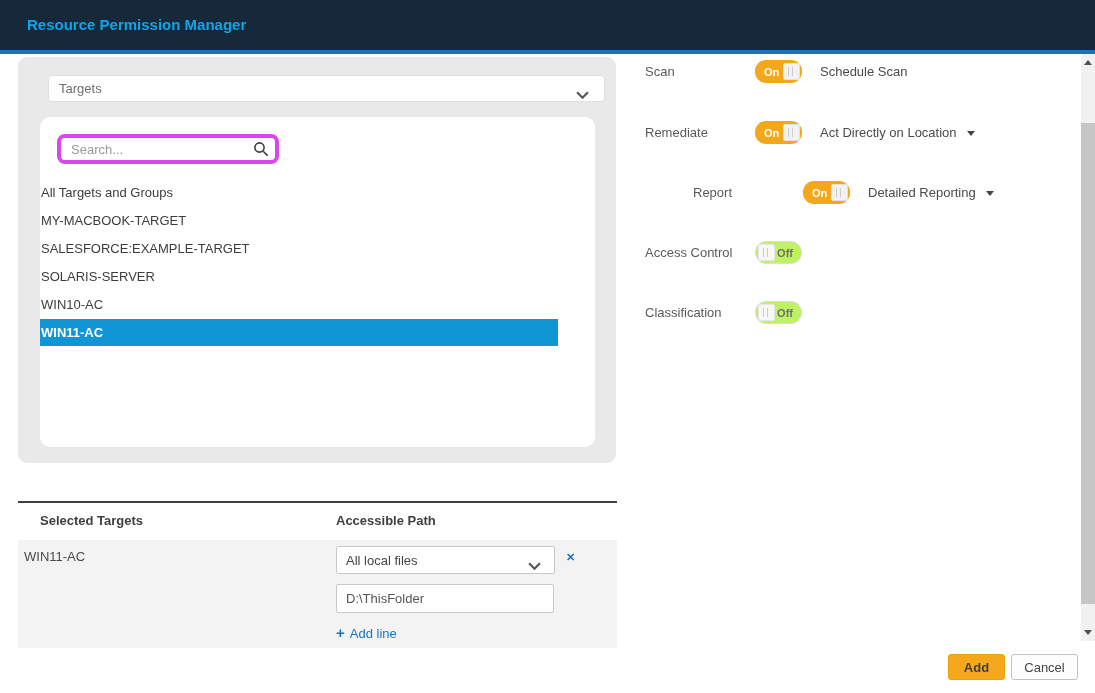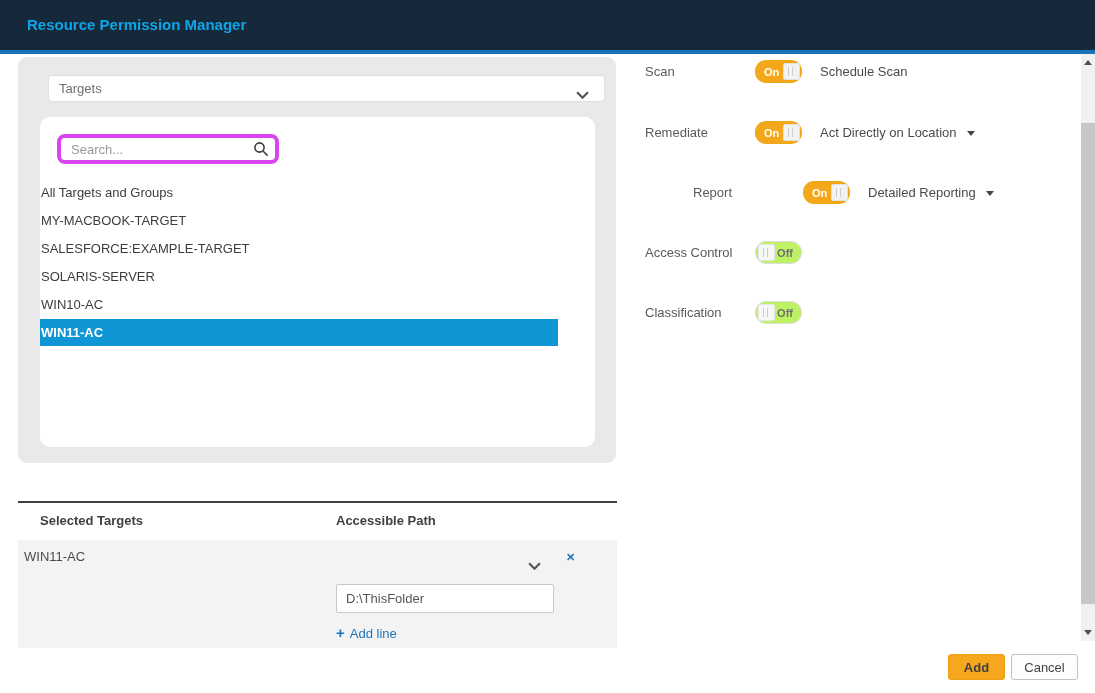--- a/index.html
+++ b/index.html
@@ -168,20 +168,23 @@
     </span>
   </div>
 
   <div class="divider"></div>
   <div class="tbl-header th-targets">Selected Targets</div>
   <div class="tbl-header th-path">Accessible Path</div>
 
   <div class="row-bg"></div>
   <div class="row-target">WIN11-AC</div>
 
+  <select class="path-select">
+    <option>All local files</option>
+  </select>
   <span class="chevron chev-path">
     <svg width="13" height="8" viewBox="0 0 12 7">
         <path d="M1 1 L6 6 L11 1" fill="none" stroke="#555" stroke-width="2"></path>
       </svg>
   </span>
   <span class="remove-x">✕</span>
 
   <input class="path-input" type="text" value="D:\ThisFolder" style="">
 
   <div class="add-line">

